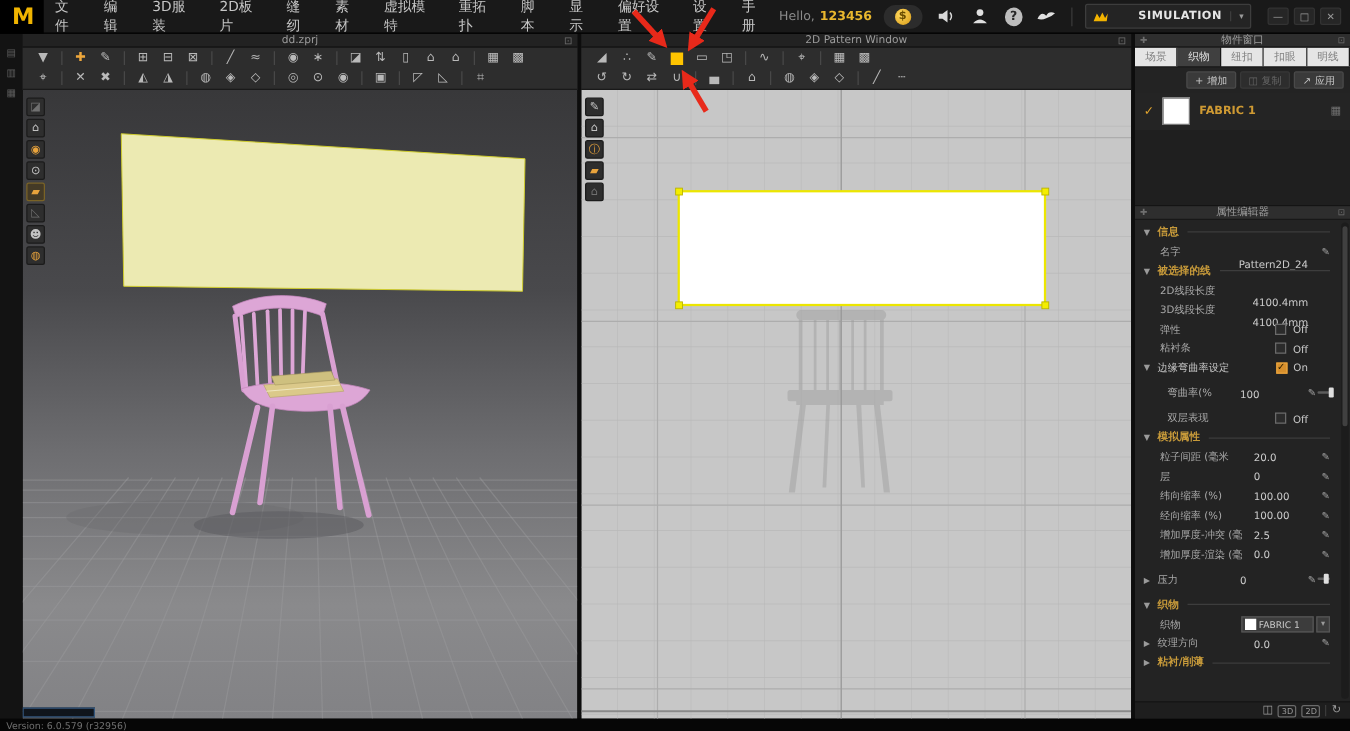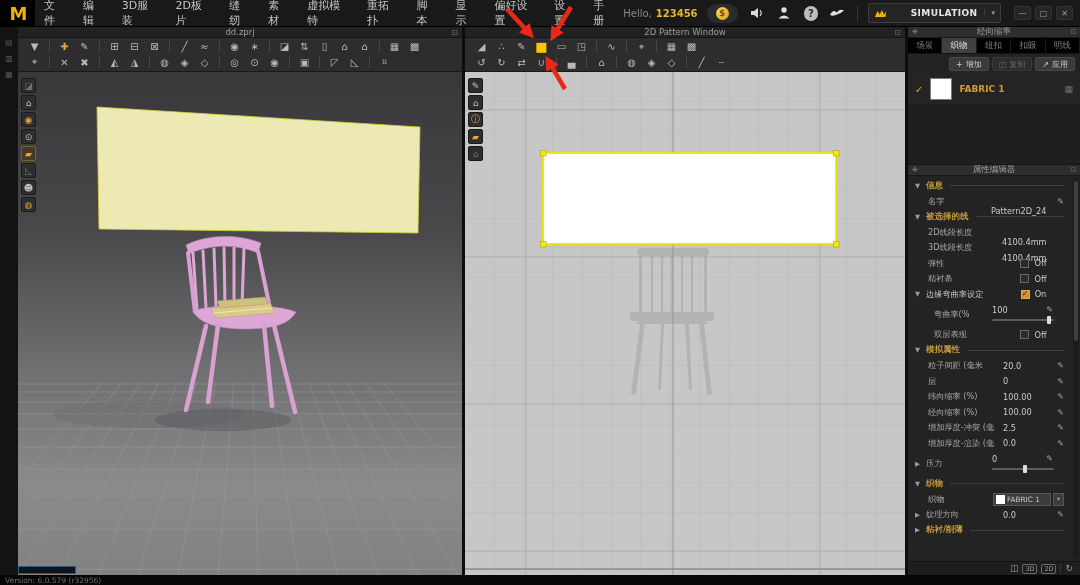--- a/index.html
+++ b/index.html
@@ -49,21 +49,21 @@
   .stool.tone-dim { color:#707070; }
   .stool.state-active { background:#443a26; border-color:#7a6326; }
   .selbox { position:absolute; left:0; bottom:1px; width:58px; height:8px; background:#10151c; border:1px solid #33567c; z-index:6; }
 
   
   .rightpanel { width:172px; display:flex; flex-direction:column; background:#232323; }
   .ptitle { height:11px; background:#2e2e2e; display:flex; align-items:center; justify-content:center; position:relative; color:#9f9f9f; font-size:8.5px; border-bottom:1px solid #181818; flex:0 0 auto; }
   .ppin { position:absolute; left:4px; color:#6f6f6f; font-size:7px; }
   .pexpand { position:absolute; right:4px; color:#6f6f6f; font-size:7px; }
   .tabs { height:16px; display:flex; background:#1d1d1d; border-bottom:1px solid #141414; flex:0 0 auto; }
-  .tab { flex:1; display:flex; align-items:center; justify-content:center; color:#808080; font-size:8.5px; background:#000000; border-right:1px solid #191919; }
+  .tab { flex:1; display:flex; align-items:center; justify-content:center; color:#808080; font-size:8.5px; background:#e5e5e5; border-right:1px solid #191919; }
   .tab.active { background:#404040; color:#e2e2e2; }
   .btnrow { height:20px; display:flex; align-items:center; justify-content:flex-end; gap:3px; padding:0 5px; background:#232323; flex:0 0 auto; }
   .pbtn { height:14px; display:flex; align-items:center; gap:3px; padding:0 6px; background:#3a3a3a; border:1px solid #4a4a4a; border-radius:2px; color:#c9c9c9; font-size:8px; }
   .pbtn.disabled { color:#666; background:#2d2d2d; border-color:#383838; }
   .bic { font-size:8px; }
   .fabricitem { height:30px; display:flex; align-items:center; padding:0 7px; gap:7px; background:#242424; flex:0 0 auto; }
   .fcheck { color:#e2a52e; font-size:10px; }
   .fswatch { width:22px; height:22px; background:#fff; border:1px solid #7a7a7a; }
   .fname { color:#cf9a33; font-size:9px; font-weight:bold; flex:1; }
   .ficon { color:#6f6f6f; font-size:9px; }
@@ -81,21 +81,21 @@
   .plabel.lvl2 { padding-left:19px; }
   .plabel.lvl0 { padding-left:2px; color:#c6c6c6; }
   .pval { width:50px; color:#cbcbcb; font-size:8.2px; white-space:nowrap; }
   .pval.wide { width:62px;margin-top:20px; }
   .pencil { width:11px; color:#9f9f9f; font-size:8px; text-align:right; }
   .chkwrap { width:61px; display:flex; align-items:center; gap:5px;justify-content:center; }
   .chk { width:9px; height:9px; border:1px solid #6a6a6a; background:#2b2b2b; position:relative; }
   .chk.checked { background:#d78f2c; border-color:#e8a33c; }
   .chk.checked:after { content:"✓"; position:absolute; top:-2px; left:0px; font-size:8px; color:#332200; }
   .chkval { color:#c9c9c9; font-size:8.2px; }
-  .rcol { display:flex; flex-direction:column; width:72px; gap:1px; }
+  .rcol { display:flex; flex-direction:row; width:72px; gap:1px; }
   .rtop { display:flex; align-items:center; }
   .rtop .pval { width:50px; }
   .slider { position:relative; height:9px; width:62px; }
   .slider:before { content:""; position:absolute; left:0; right:0; top:3.5px; height:2px; background:#5c5c5c; border-radius:1px; }
   .shandle { position:absolute; top:0.5px; width:4px; height:8px; background:#dedede; border-radius:1px; }
   .fabdrop { display:flex; align-items:center; width:58px; height:13px; background:#3c3c3c; border:1px solid #565656; gap:2px; padding:0 2px; }
   .fsw { width:9px; height:9px; background:#fff; }
   .ftxt { color:#c9c9c9; font-size:7.3px; white-space:nowrap; }
   .fabcaret { width:11px; height:13px; background:#3c3c3c; border:1px solid #565656; color:#9a9a9a; font-size:6.5px; display:flex; align-items:center; justify-content:center; margin-left:2px; }
   .vscroll { position:absolute; right:1px; top:13px; bottom:16px; width:6px; background:#1c1c1c; border-radius:3px; }
@@ -403,21 +403,21 @@
             <rect x="75.5" y="169.5" width="5.5" height="5.5"></rect>
             <rect x="368.5" y="169.5" width="5.5" height="5.5"></rect>
           </g>
         </svg>
       </div>
     </div>
 
     <div class="rightpanel">
       <div class="ptitle">
         <span class="ppin">✚</span>
-        <span>经向缩率</span>
+        <span>物件窗口</span>
         <span class="pexpand">⊡</span>
       </div>
       <div class="tabs" id="objtabs">
           <span class="tab">场景</span>
           <span class="tab active">织物</span>
           <span class="tab">纽扣</span>
           <span class="tab">扣眼</span>
           <span class="tab">明线</span>
         </div>
       <div class="btnrow" id="objbtns">

